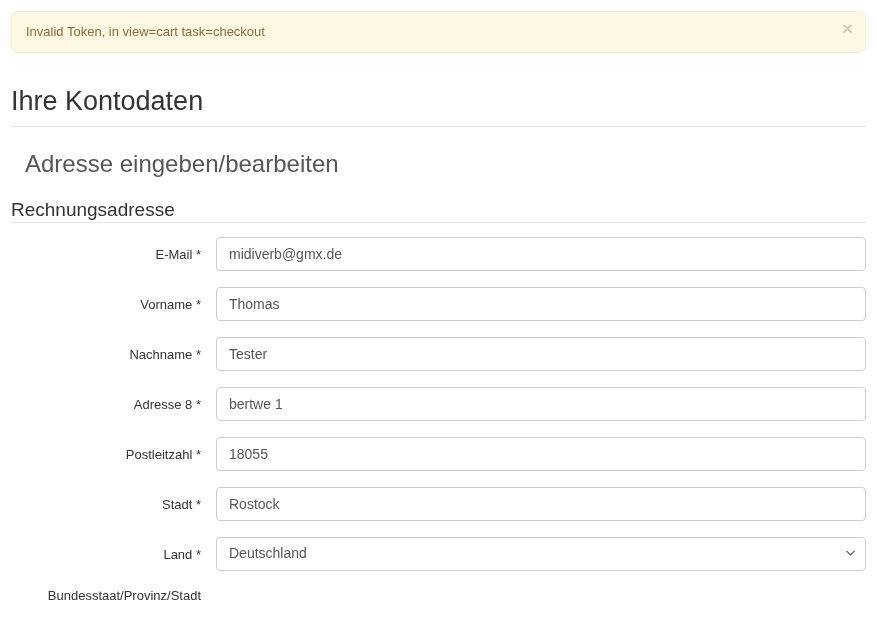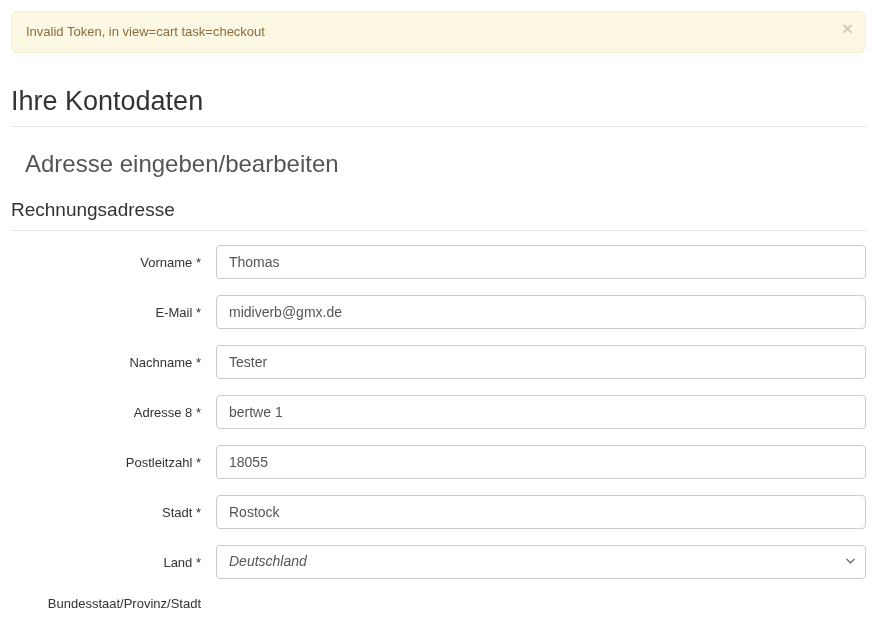--- a/index.html
+++ b/index.html
@@ -72,21 +72,20 @@
     margin: 22px 11px 0 25px;
     line-height: 30px;
   }
   .h3 {
     font-size: 19px;
     font-weight: normal;
     color: #333;
     margin: 19px 11px 4px 11px;
     line-height: 24px;
     border-bottom: 1px solid #e5e5e5;
-    padding-bottom: 8px;
   }
 
   
   .form {
     margin: 0 11px;
     padding-top: 10px;
   }
   .form-row {
     display: flex;
     align-items: center;
@@ -119,21 +118,20 @@
     border-radius: 4px;
     font-family: "Liberation Sans", sans-serif;
     outline: none;
   }
   select.form-control {
     appearance: none;
     -webkit-appearance: none;
     -moz-appearance: none;
     padding-right: 28px;
     background: #fff;
-    font-style: italic;
   }
   .select-arrow {
     position: absolute;
     right: 11px;
     top: 13px;
     width: 9px;
     height: 6px;
     pointer-events: none;
   }
   .select-arrow svg { display: block; }
@@ -148,30 +146,30 @@
     <button class="alert-close">×</button>
   </div>
 
   <div class="h1">Ihre Kontodaten</div>
   <div class="h2">Adresse eingeben/bearbeiten</div>
   <div class="h3">Rechnungsadresse</div>
 
   <div class="form">
 
     <div class="form-row">
+      <div class="form-label">E-Mail *</div>
+      <div class="form-control-wrap">
+        <input class="form-control" type="text" value="midiverb@gmx.de" style="">
+      </div>
+    </div>
+
+    <div class="form-row">
       <div class="form-label">Vorname *</div>
       <div class="form-control-wrap">
         <input class="form-control" type="text" value="Thomas" style="">
-      </div>
-    </div>
-
-    <div class="form-row">
-      <div class="form-label">E-Mail *</div>
-      <div class="form-control-wrap">
-        <input class="form-control" type="text" value="midiverb@gmx.de" style="">
       </div>
     </div>
 
     <div class="form-row">
       <div class="form-label">Nachname *</div>
       <div class="form-control-wrap">
         <input class="form-control" type="text" value="Tester" style="">
       </div>
     </div>
 

